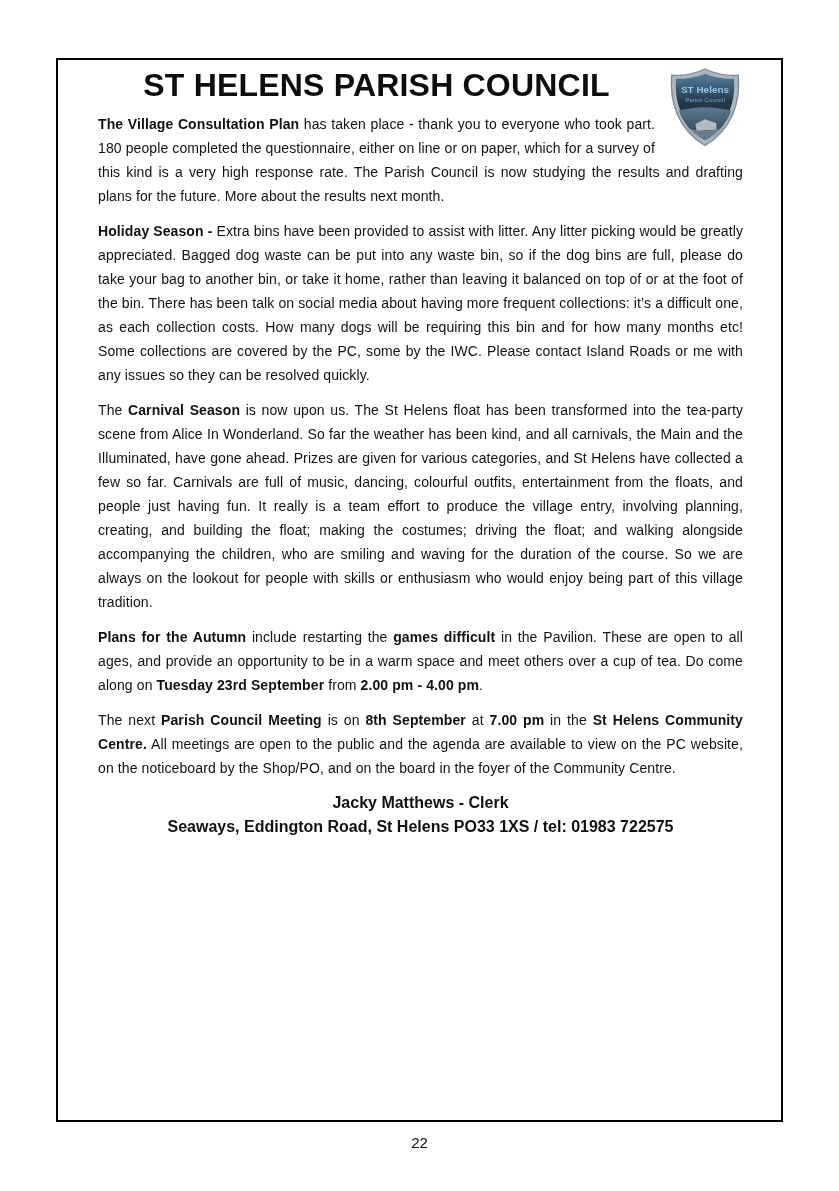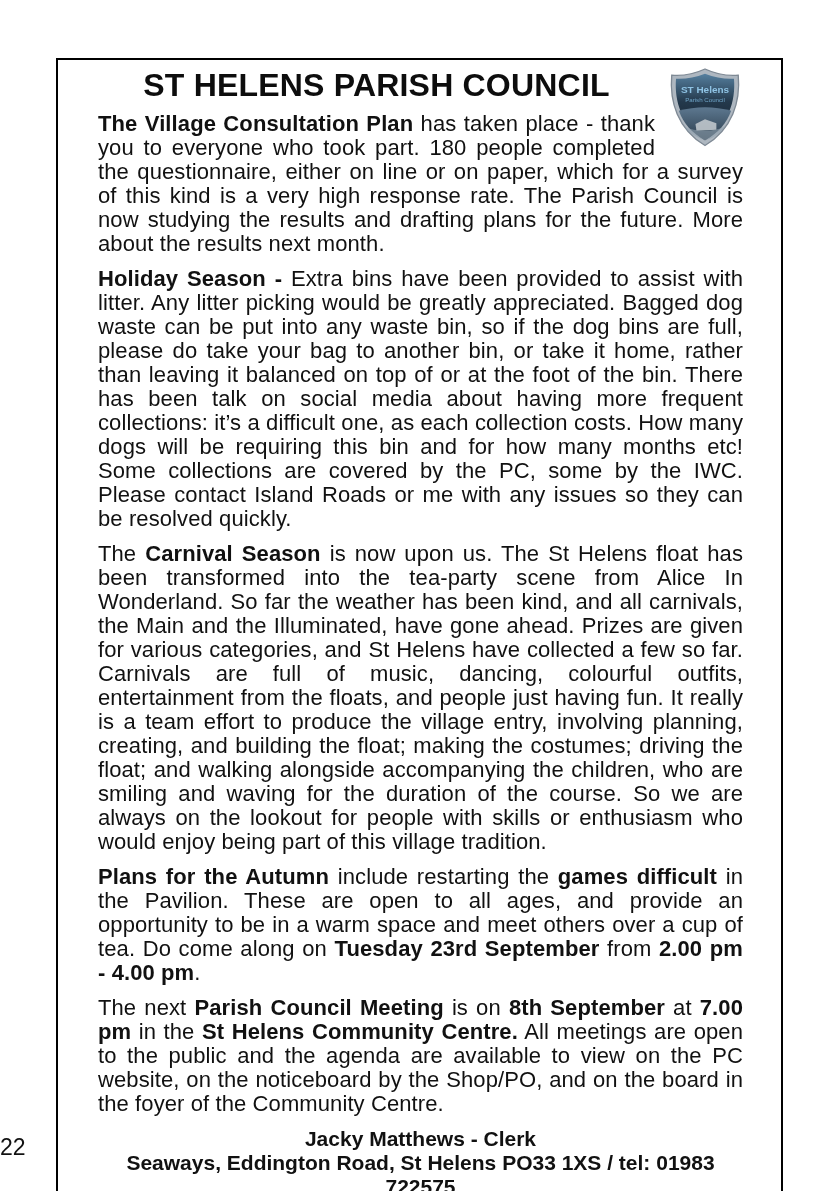--- a/index.html
+++ b/index.html
@@ -27,42 +27,42 @@
   h1.page-title {
     margin: 2px 0 8px 0;
     text-align: center;
     font-size: 32px;
     font-weight: bold;
     letter-spacing: 0.2px;
     color: #0d0d0d;
   }
   .article-body p.para {
     margin: 0 0 11px 0;
-    font-size: 22px;
+    font-size: 14px;
     line-height: 24px;
     text-align: justify;
     letter-spacing: 0.1px;
   }
   .article-body p.para b { font-weight: bold; }
   .doc-footer { text-align: center; font-weight: bold; }
   .doc-footer .f-line {
-    font-size: 21px;
+    font-size: 16px;
     line-height: 24px;
   }
   .doc-footer a.f-link {
     color: #111111;
     text-decoration: underline;
     cursor: pointer;
   }
   .page-number {
     position: absolute;
     left: 0; right: 0;
     top: 1134px;
-    text-align: left;
-    font-size: 23px;
+    text-align: center;
+    font-size: 15px;
     color: #111111;
   }
   svg text { font-family: "Liberation Sans", sans-serif; }
 </style>
 </head>
 <body>
 
 <div class="content-box">
 
   <div class="logo-wrap">

